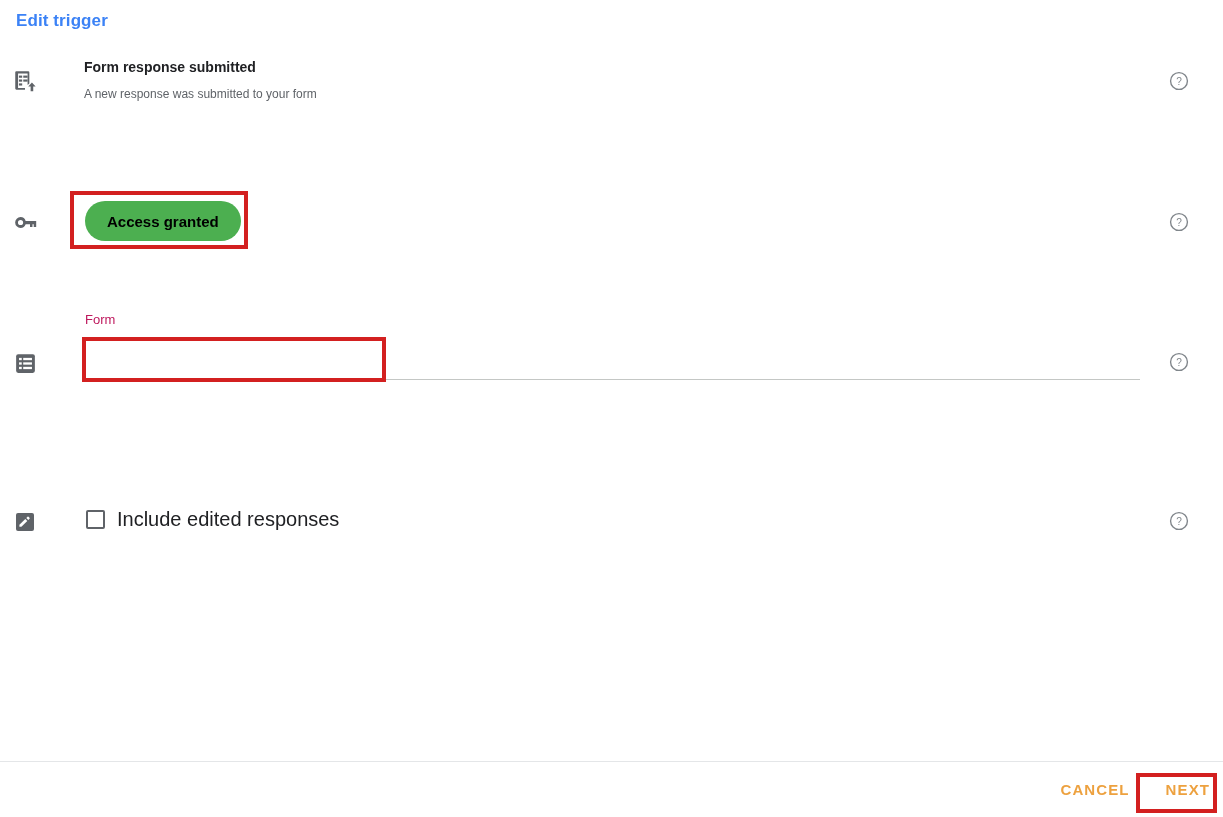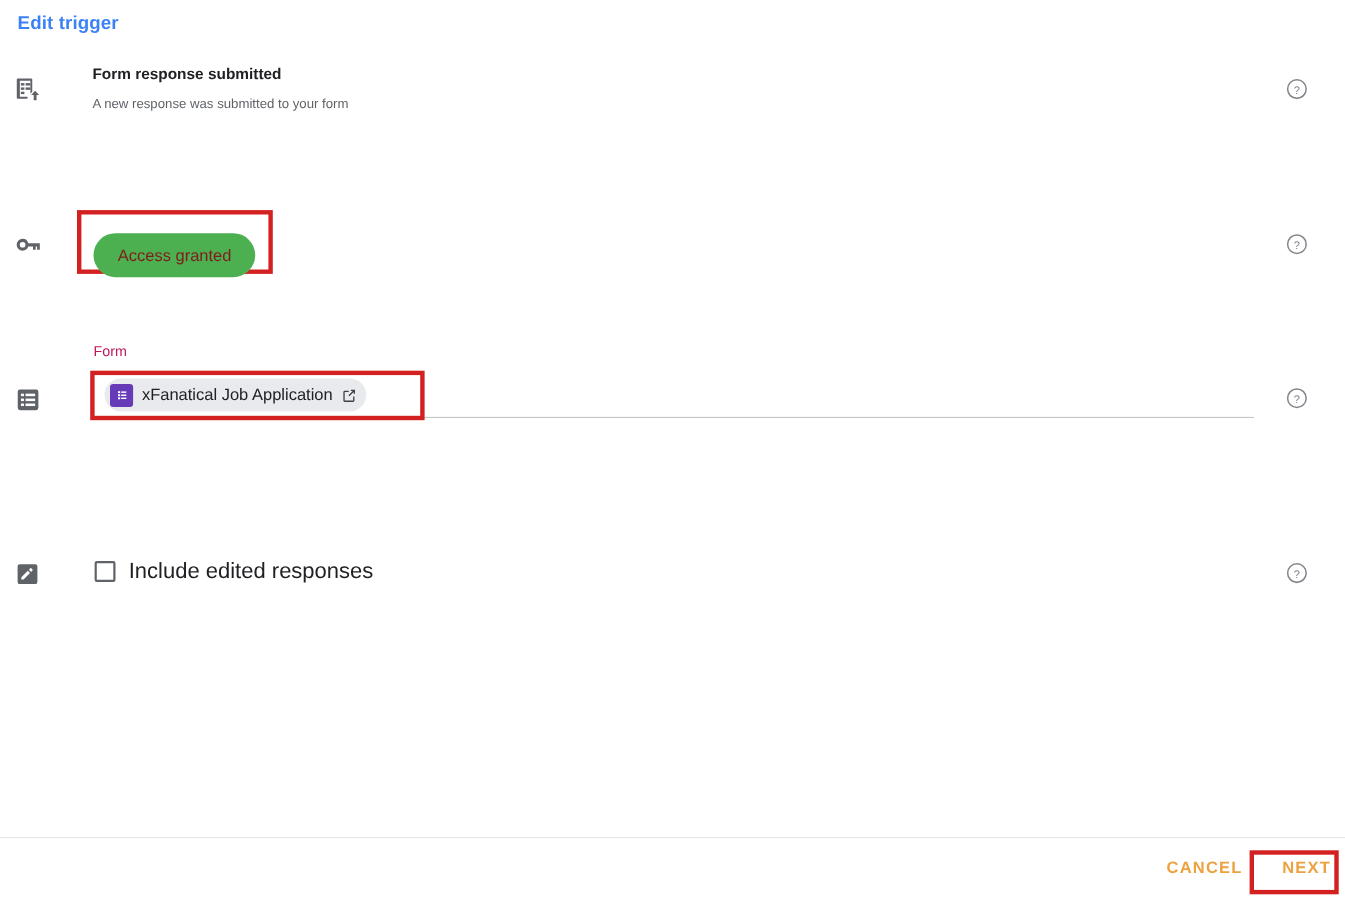--- a/index.html
+++ b/index.html
@@ -91,28 +91,28 @@
   }
   #hl-access {
     left: 70px;
     top: 79px;
     width: 178px;
     height: 58px;
   }
   .access-chip {
     position: absolute;
     left: 85px;
-    top: 100px;
+    top: 89px;
     height: 40px;
     padding: 0 22px;
     border-radius: 20px;
     background: #4caf50;
-    color: #7f1d1d;
+    color: #000000;
     font-size: 15px;
-    font-weight: 400;
+    font-weight: 700;
     display: flex;
     align-items: center;
     justify-content: center;
     border: none;
     cursor: pointer;
     font-family: "Liberation Sans", sans-serif;
   }
 
   
   #row-form { height: 78px; }
@@ -292,40 +292,20 @@
         <rect x="9.8" y="6.6" width="8.4" height="2.2" fill="#ffffff"></rect>
         <rect x="5.8" y="10.9" width="2.6" height="2.2" fill="#ffffff"></rect>
         <rect x="9.8" y="10.9" width="8.4" height="2.2" fill="#ffffff"></rect>
         <rect x="5.8" y="15.2" width="2.6" height="2.2" fill="#ffffff"></rect>
         <rect x="9.8" y="15.2" width="8.4" height="2.2" fill="#ffffff"></rect>
       </svg>
     </span>
     <div class="field-label">Form</div>
     <div class="field-underline"></div>
     <div class="highlight-box" id="hl-form"></div>
-    <div class="form-chip">
-      <span class="form-chip-icon">
-        <svg width="14" height="14" viewBox="0 0 24 24">
-          <rect x="3" y="3" width="18" height="18" rx="1.6" fill="none"></rect>
-          <rect x="5.6" y="6.2" width="3.4" height="3" fill="#ffffff"></rect>
-          <rect x="10.6" y="6.6" width="8" height="2.2" fill="#ffffff"></rect>
-          <rect x="5.6" y="11" width="3.4" height="3" fill="#ffffff"></rect>
-          <rect x="10.6" y="11.4" width="8" height="2.2" fill="#ffffff"></rect>
-          <rect x="5.6" y="15.8" width="3.4" height="3" fill="#ffffff"></rect>
-          <rect x="10.6" y="16.2" width="8" height="2.2" fill="#ffffff"></rect>
-        </svg>
-      </span>
-      <span class="form-chip-label">xFanatical Job Application</span>
-      <span class="form-chip-ext">
-        <svg width="15" height="15" viewBox="0 0 24 24">
-          <path fill="none" stroke="#3c4043" stroke-width="1.9" d="M18.6 13.6v5.8a1 1 0 0 1-1 1H5.4a1 1 0 0 1-1-1V7.2a1 1 0 0 1 1-1h5.8"></path>
-          <path fill="none" stroke="#3c4043" stroke-width="1.9" d="M14.4 4.6h5v5M19.2 4.8l-7.6 7.6"></path>
-        </svg>
-      </span>
-    </div>
     <span class="row-help help-icon">
       <svg width="22" height="22" viewBox="0 0 24 24">
         <circle cx="12" cy="12" r="9.2" fill="none" stroke="#80868b" stroke-width="1.5"></circle>
         <text x="12" y="16.4" text-anchor="middle" font-family="Liberation Sans, sans-serif" font-size="11" fill="#80868b">?</text>
       </svg>
     </span>
   </div>
 
   <div class="row" id="row-check">
     <span class="row-icon">

